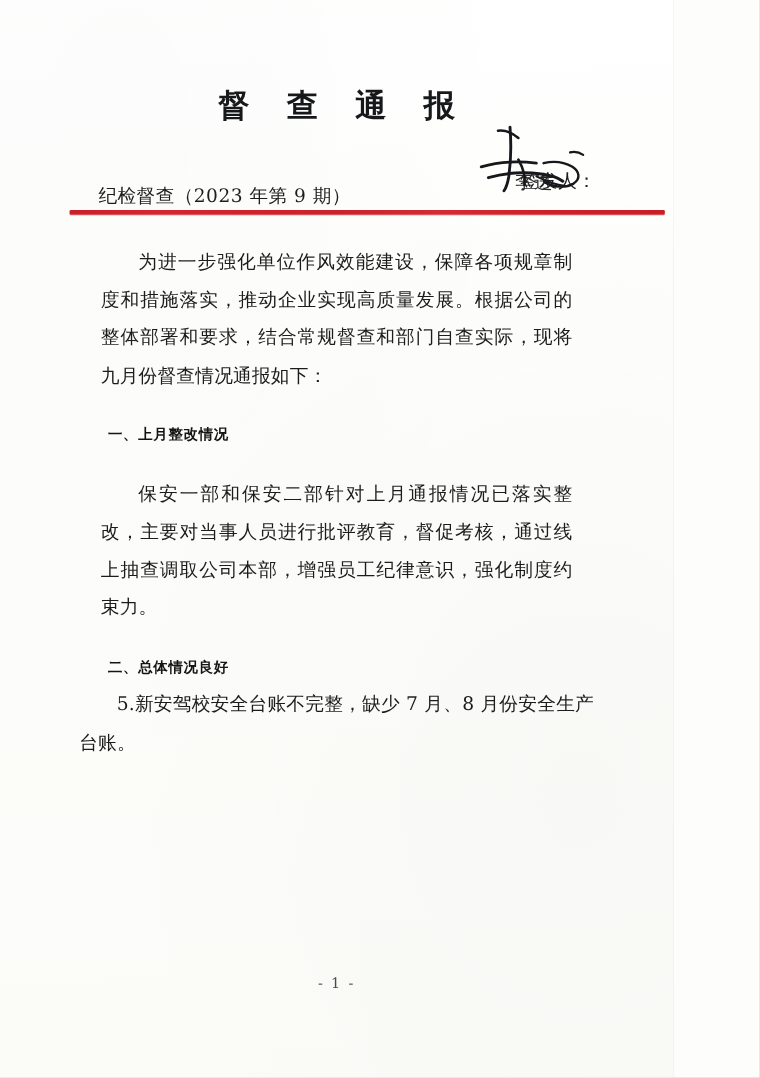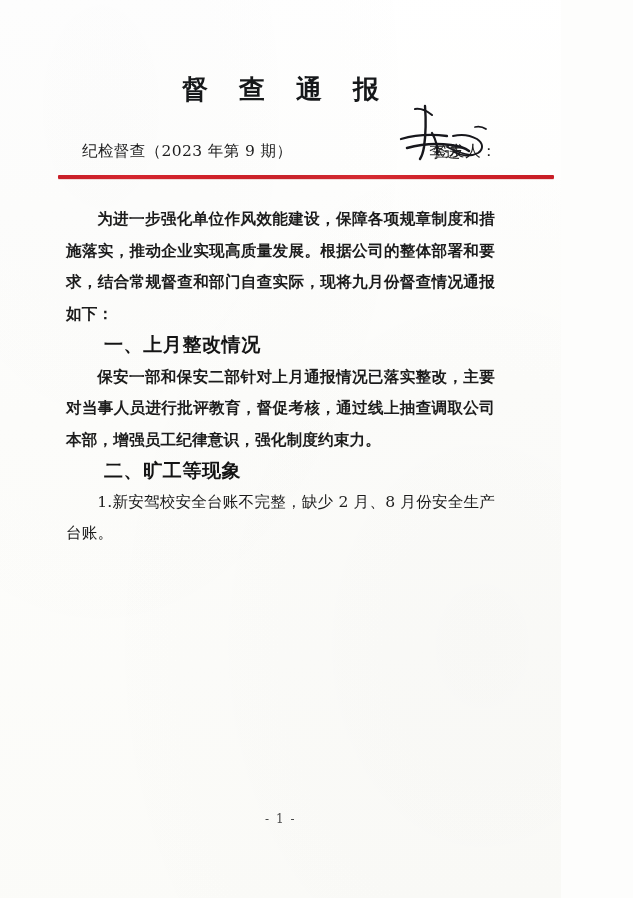--- a/index.html
+++ b/index.html
@@ -60,21 +60,21 @@
     position: relative;
     margin-top: 36px;
     height: 26px;
     font-size: 15.5px;
     color: #1d1d1d;
     letter-spacing: 0.4px;
   }
   .issue-label {
     position: absolute;
     left: 16px;
-    top: 0;
+    top: 12px;
     white-space: nowrap;
   }
   .signer-block {
     position: absolute;
     right: -2px;
     top: 0;
     white-space: nowrap;
   }
   .signer-label {
     display: inline-block;
@@ -114,33 +114,32 @@
   
   .body {
     margin-top: 24px;
     font-size: 15.6px;
     line-height: 31.5px;
     color: #1c1c1c;
     letter-spacing: 0.15px;
   }
 
   p.para {
-    margin: 0;
+    margin: 18px;
     text-align: justify;
     text-justify: inter-ideograph;
     text-indent: 2em;
     word-break: break-all;
-    font-weight: bold;
   }
 
   h2.section-heading {
     margin: 0;
     font-family: "DejaVu Sans", "Liberation Sans", sans-serif;
     font-weight: bold;
-    font-size: 19px;
+    font-size: 12px;
     line-height: 31.5px;
     text-indent: 2em;
     letter-spacing: 0.6px;
     color: #141414;
   }
 
   p.sub-label {
     margin: 0;
     text-indent: 2em;
     text-align: left;
@@ -204,24 +203,24 @@
     <div class="red-rule"></div>
 
     <div class="body">
 
       <p class="para">为进一步强化单位作风效能建设，保障各项规章制度和措施落实，推动企业实现高质量发展。根据公司的整体部署和要求，结合常规督查和部门自查实际，现将九月份督查情况通报如下：</p>
 
       <h2 class="section-heading">一、上月整改情况</h2>
 
       <p class="para">保安一部和保安二部针对上月通报情况已落实整改，主要对当事人员进行批评教育，督促考核，通过线上抽查调取公司本部，增强员工纪律意识，强化制度约束力。</p>
 
-      <h2 class="section-heading">二、旷工等现象</h2>
-
-
-
-
-      <p class="numbered-item">1.新安驾校安全台账不完整，缺少 2 月、8 月份安全生产台账。</p>
+      <h2 class="section-heading">二、总体情况良好</h2>
+
+
+
+
+      <p class="numbered-item">5.新安驾校安全台账不完整，缺少 7 月、8 月份安全生产台账。</p>
 
     </div>
   </div>
 
   <div class="page-footer">- 1 -</div>
 </div>
 
 </body></html>

